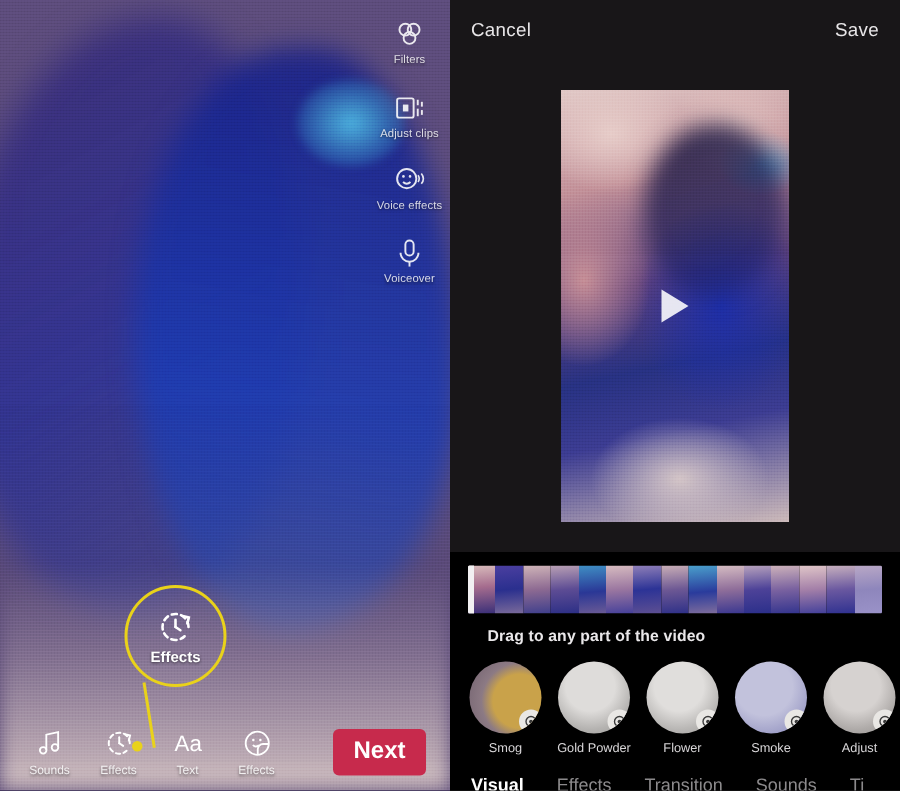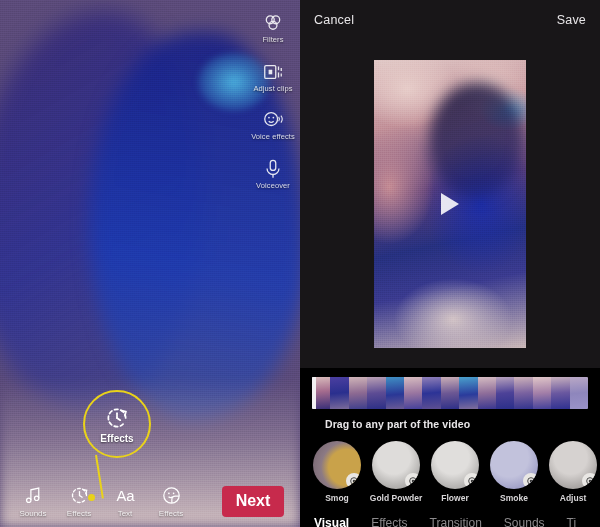--- a/index.html
+++ b/index.html
@@ -177,21 +177,21 @@
     background:#f2f0f2; border-radius:2px;
   }
   .tl-hint{
     font-size:10.5px; font-weight:bold; color:#e9e7e9;
     padding:9px 0 0 13px; letter-spacing:.1px;
   }
 
   .fx-row{
     display:flex; gap:11px; padding:11px 0 0 13px; overflow:hidden;
   }
-  .fx-item{ width:48px; flex:0 0 48px; display:flex; flex-direction:column; align-items:center; gap:4px; cursor:pointer;font-weight:bold; }
+  .fx-item{ width:48px; flex:0 0 48px; display:flex; flex-direction:column; align-items:center; gap:4px; cursor:pointer; }
   .fx-thumb{
     position:relative; width:48px; height:48px; border-radius:50%; overflow:hidden;
     background:#9a9a9a;
   }
   .fx-badge{
     position:absolute; right:-1px; bottom:0px; width:16px; height:16px; border-radius:50%;
     background:#e9e7e4; display:flex; align-items:center; justify-content:center;
   }
   .fx-badge svg{ width:10px; height:10px; display:block; }
   .fx-lbl{ font-size:8.5px; color:#d8d6d8; white-space:nowrap; }

